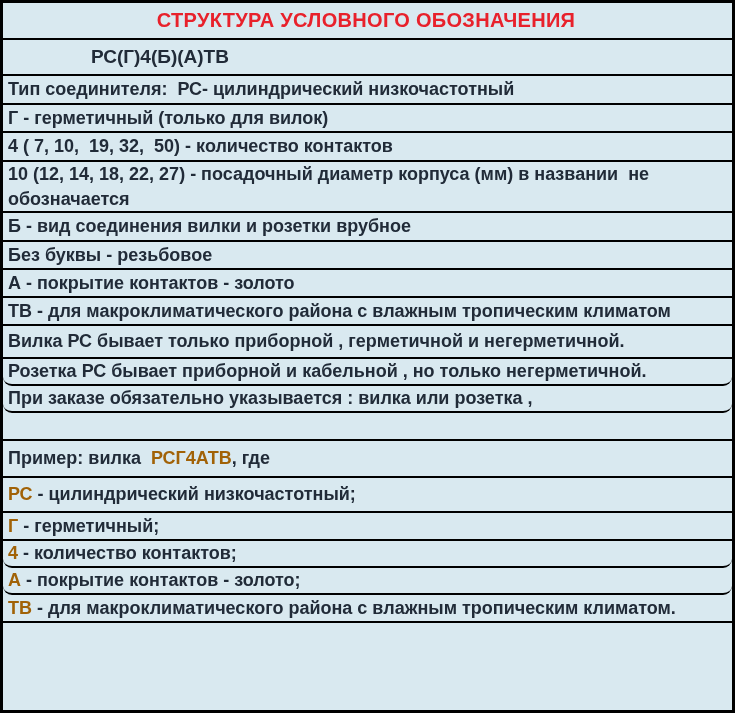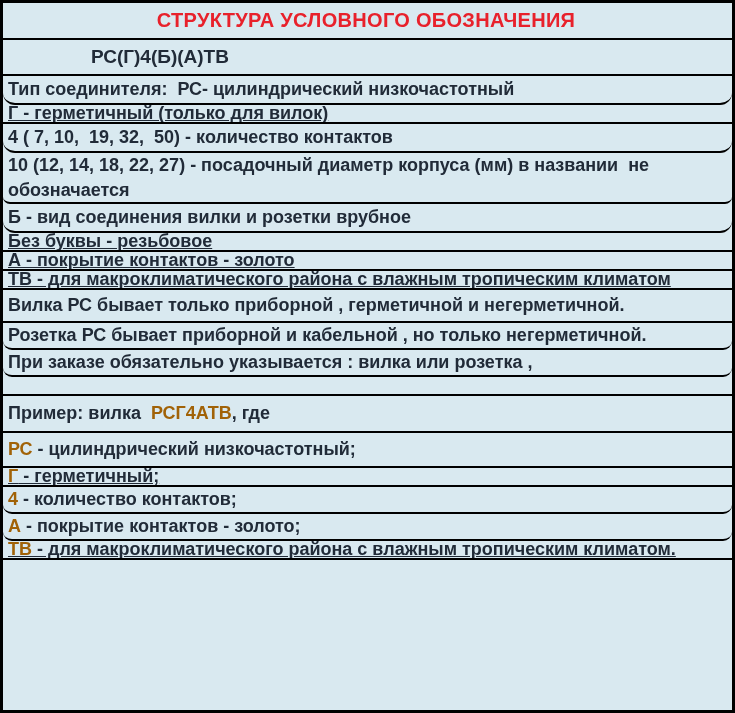--- a/index.html
+++ b/index.html
@@ -46,24 +46,24 @@
     font-size: 19px;
   }
   .red { color: #a16207; }
 
   
   .h37 { height: 37px; }
   .h36 { height: 36px; }
   .h35 { height: 35px; }
   .h33 { height: 33px; }
   .h30 { height: 30px; }
-  .h29 { height: 29px; border-radius: 12px; }
-  .h28 { height: 19px; text-decoration: underline; }
+  .h29 { height: 29px; }
+  .h28 { height: 28px; }
   .h27 { height: 27px; border-radius: 9px; }
-  .h51 { height: 51px; border-radius: 7px; }
+  .h51 { height: 51px; }
 </style>
 </head>
 <body>
 
 <div class="doc">
 
   <div class="row h37 title-row">
     <div class="ln">СТРУКТУРА УСЛОВНОГО ОБОЗНАЧЕНИЯ</div>
   </div>
 

